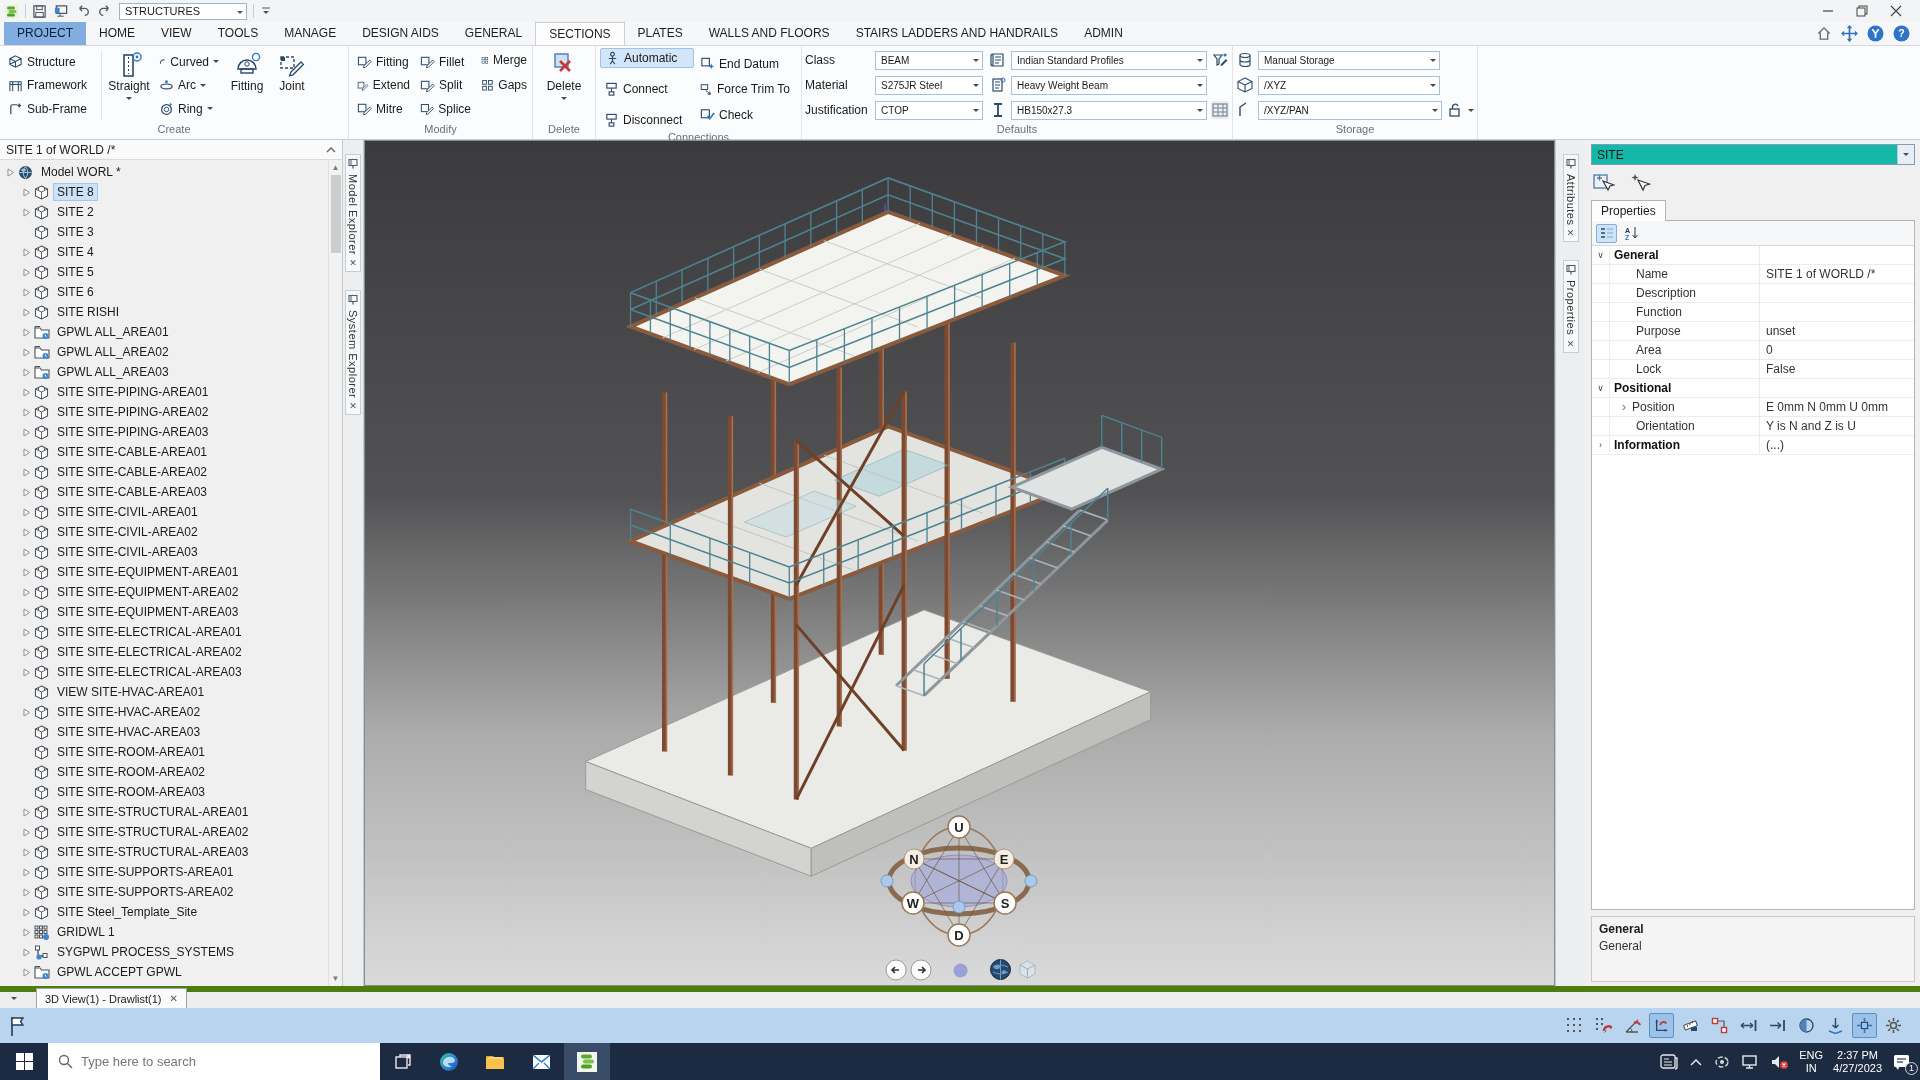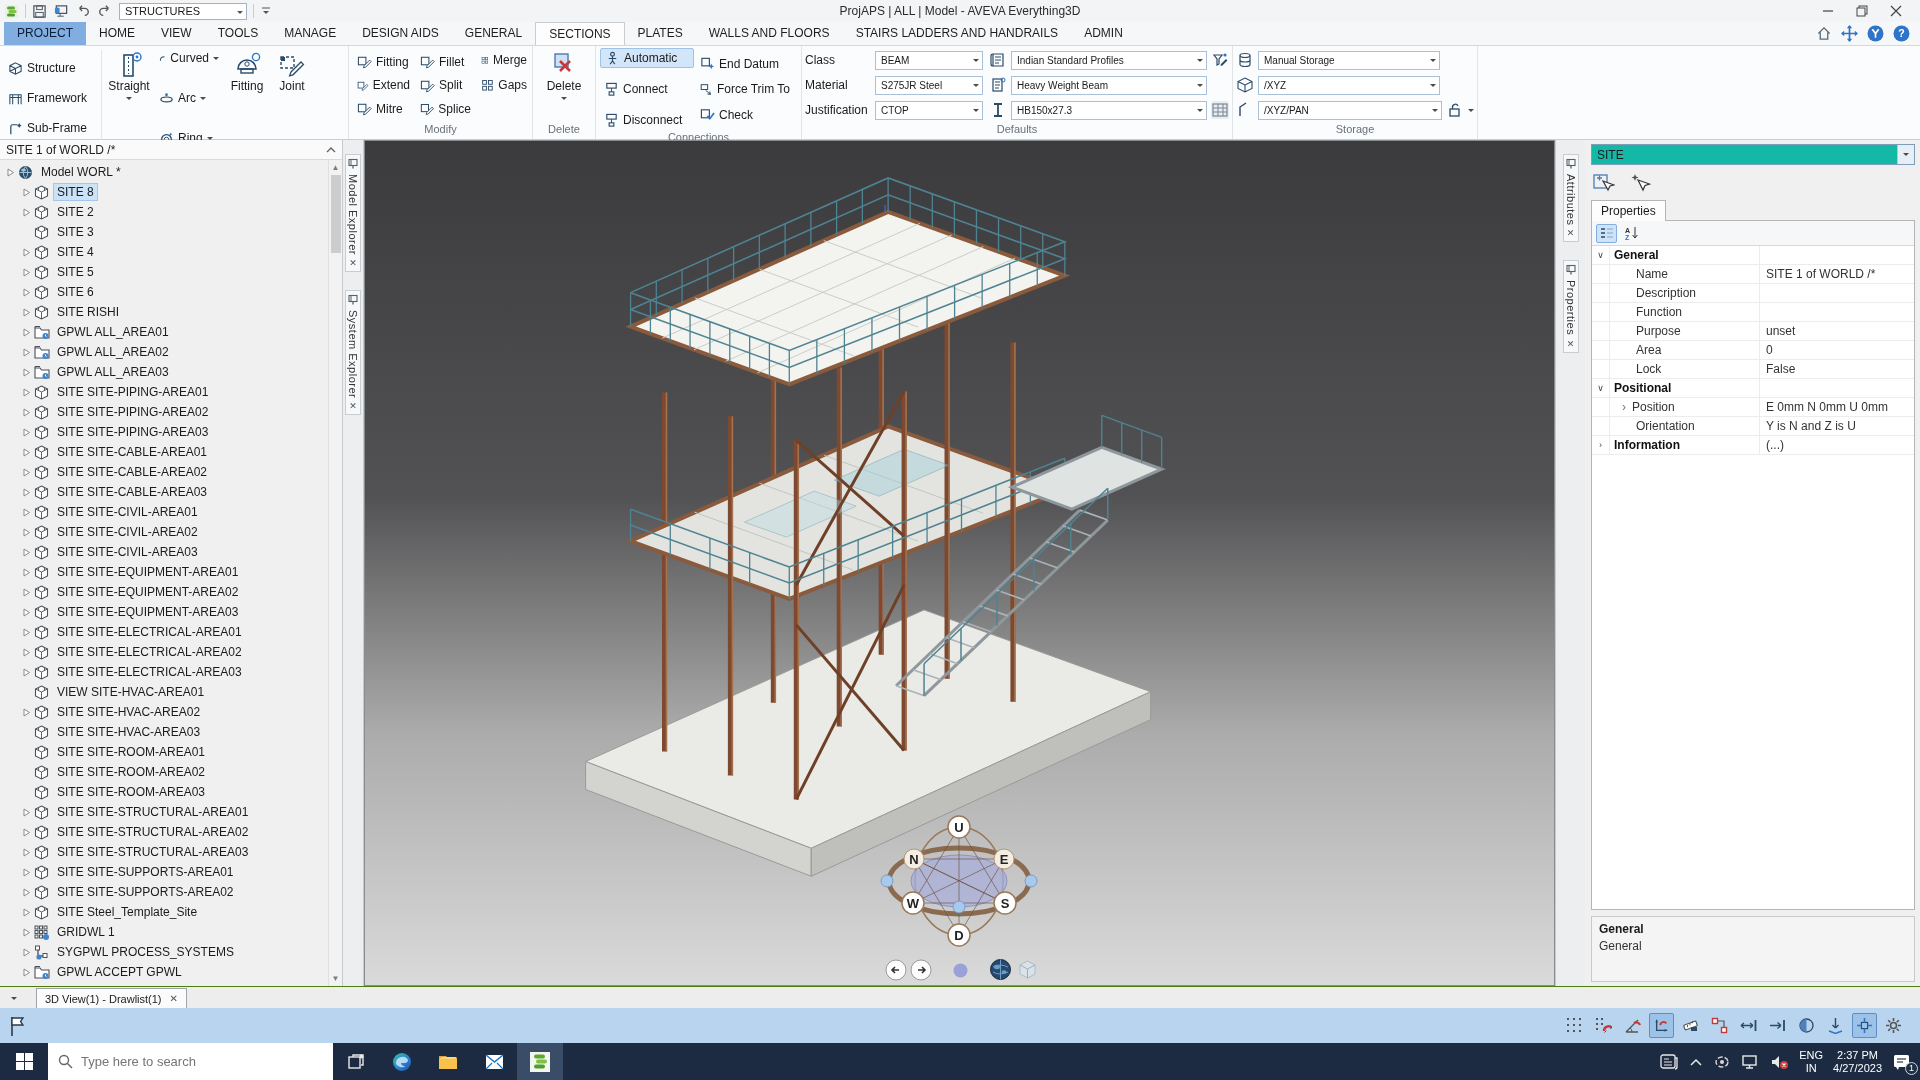--- a/index.html
+++ b/index.html
@@ -98,36 +98,36 @@
   .prow.type-cat .plabel, .prow.type-catc .plabel { font-weight:bold; color:#111; padding-left:4px; }
   .prow .pchev { display:none; font-size:9px; }
   .prow.type-cat .pchev.down { display:inline; }
   .prow.type-catc .pchev.right { display:inline; }
   .prow.expandable .plabel::before { content:"›"; margin:0 6px 0 -14px; color:#777; }
   .rp-footer { flex:none; border:1px solid #c9c9c9; background:#f4f4f4; margin-top:6px; padding:5px 7px; height:66px; }
   .rp-footer .ft { font-weight:bold; font-size:12px; }
   .rp-footer .fd { font-size:12px; color:#333; margin-top:3px; }
 
   
-  .doc-tabrow { height:22px; background:#ededee; border-top:1px solid #4d7c0f; display:flex; align-items:flex-end; padding-left:6px; flex:none; }
+  .doc-tabrow { height:22px; background:#ededee; border-top:6px solid #4d7c0f; display:flex; align-items:flex-end; padding-left:6px; flex:none; }
   .doc-dd { width:16px; height:16px; display:flex; align-items:center; justify-content:center; margin-bottom:2px; }
   .doc-tab { margin-left:14px; background:#fbfbfb; border:1px solid #9ea4aa; border-bottom:none; height:20px; display:flex; align-items:center; gap:8px; padding:0 8px; font-size:11px; }
   .doc-tab .x { color:#555; font-size:10px; }
 
   .statusbar { height:35px; background:#b9d4ee; display:flex; align-items:center; padding:0 8px; flex:none; }
   .sb-icons { margin-left:auto; display:flex; gap:4px; padding-right:6px; }
   .sicon { width:25px; height:25px; display:flex; align-items:center; justify-content:center; border-radius:2px; position:relative; }
   .sicon.s-active { background:#9cc2e8; border:1px solid #5e8fc4; }
   .sicon svg { position:absolute; inset:4px; display:none; }
   .glyph-dots .g-dots,.glyph-dotsmag .g-dotsmag,.glyph-anglemag .g-anglemag,.glyph-axismag .g-axismag,.glyph-ruler .g-ruler,.glyph-nodes .g-nodes,.glyph-arrowbar .g-arrowbar,.glyph-arrowbar2 .g-arrowbar2,.glyph-sphere .g-sphere,.glyph-drop .g-drop,.glyph-crosshair .g-crosshair,.glyph-gear .g-gear { display:block; }
 
   
   .taskbar { height:37px; background:#1d2b42; display:flex; align-items:stretch; color:#eee; flex:none; }
   .tb-start { width:48px; display:flex; align-items:center; justify-content:center; }
-  .tb-search { width:285px; background:#fff; display:flex; align-items:center; gap:8px; padding:0 10px; }
+  .tb-search { width:332px; background:#fff; display:flex; align-items:center; gap:8px; padding:0 10px; }
   .tb-search input { border:none; outline:none; font-size:13px; color:#333; width:200px; font-family:"Liberation Sans",sans-serif; background:transparent; }
   .tb-app { width:46px; display:flex; align-items:center; justify-content:center; }
   .tb-app.active { background:#3a4d68; }
   .tb-right { margin-left:auto; display:flex; align-items:center; gap:10px; padding-right:8px; }
   .tray-txt { font-size:11px; text-align:center; line-height:13px; color:#fff; }
   .badge-wrap { position:relative; }
   .badge { position:absolute; right:-6px; bottom:-4px; background:#203047; border:1px solid #cfd6df; color:#fff; border-radius:50%; width:13px; height:13px; font-size:9px; display:flex; align-items:center; justify-content:center; }
 </style>
 </head>
 <body>
@@ -163,21 +163,20 @@
       <div class="qat-combo">
         <span>STRUCTURES</span>
         <span class="car"></span>
       </div>
       <span class="sep"></span>
       <svg width="12" height="12" viewBox="0 0 12 12">
           <path d="M2 3h8" stroke="#555"></path>
           <path d="M3 6l3 3 3-3z" fill="#555"></path>
         </svg>
     </div>
-    <div class="title-center">ProjAPS | ALL | Model - AVEVA Everything3D</div>
     <div class="winbtns">
       <svg width="12" height="12" viewBox="0 0 12 12">
           <path d="M1 6h10" stroke="#444" stroke-width="1.2"></path>
         </svg>
       <svg width="12" height="12" viewBox="0 0 12 12">
           <rect x="3" y="1" width="8" height="8" fill="none" stroke="#444"></rect>
           <rect x="1" y="3" width="8" height="8" fill="#f3f4f5" stroke="#444"></rect>
         </svg>
       <svg width="12" height="12" viewBox="0 0 12 12">
           <path d="M1 1l10 10M11 1 1 11" stroke="#444" stroke-width="1.2"></path>
@@ -248,21 +247,21 @@
         <div class="bigbtn">
           <svg width="28" height="28" viewBox="0 0 28 28">
               <rect x="9" y="4" width="9" height="21" fill="none" stroke="#2a4a68" stroke-width="1.6"></rect>
               <path d="M13.5 6v17" stroke="#2a4a68" stroke-dasharray="2 2"></path>
               <circle cx="22" cy="6" r="4" fill="none" stroke="#2e74c8" stroke-width="1.4"></circle>
               <circle cx="22" cy="6" r="1.4" fill="#2e74c8"></circle>
             </svg>
           <span class="blabel">Straight</span>
             <span class="caret"></span>
         </div>
-        <div class="smallcol" style="width:70px;gap:20px;">
+        <div class="smallcol" style="width:70px;">
           <div class="sbtn">
               <svg class="icn" width="15" height="15" viewBox="0 0 16 16">
                 <path d="M3 13q0-9 9-9" fill="none" stroke="#2a4a68" stroke-width="2.2"></path>
               </svg>
               <span>Curved</span>
               <span class="caret"></span>
             </div>
           <div class="sbtn">
               <svg class="icn" width="15" height="15" viewBox="0 0 16 16">
                 <ellipse cx="8" cy="9" rx="6" ry="2.6" fill="none" stroke="#2a4a68" stroke-width="1.3"></ellipse>

